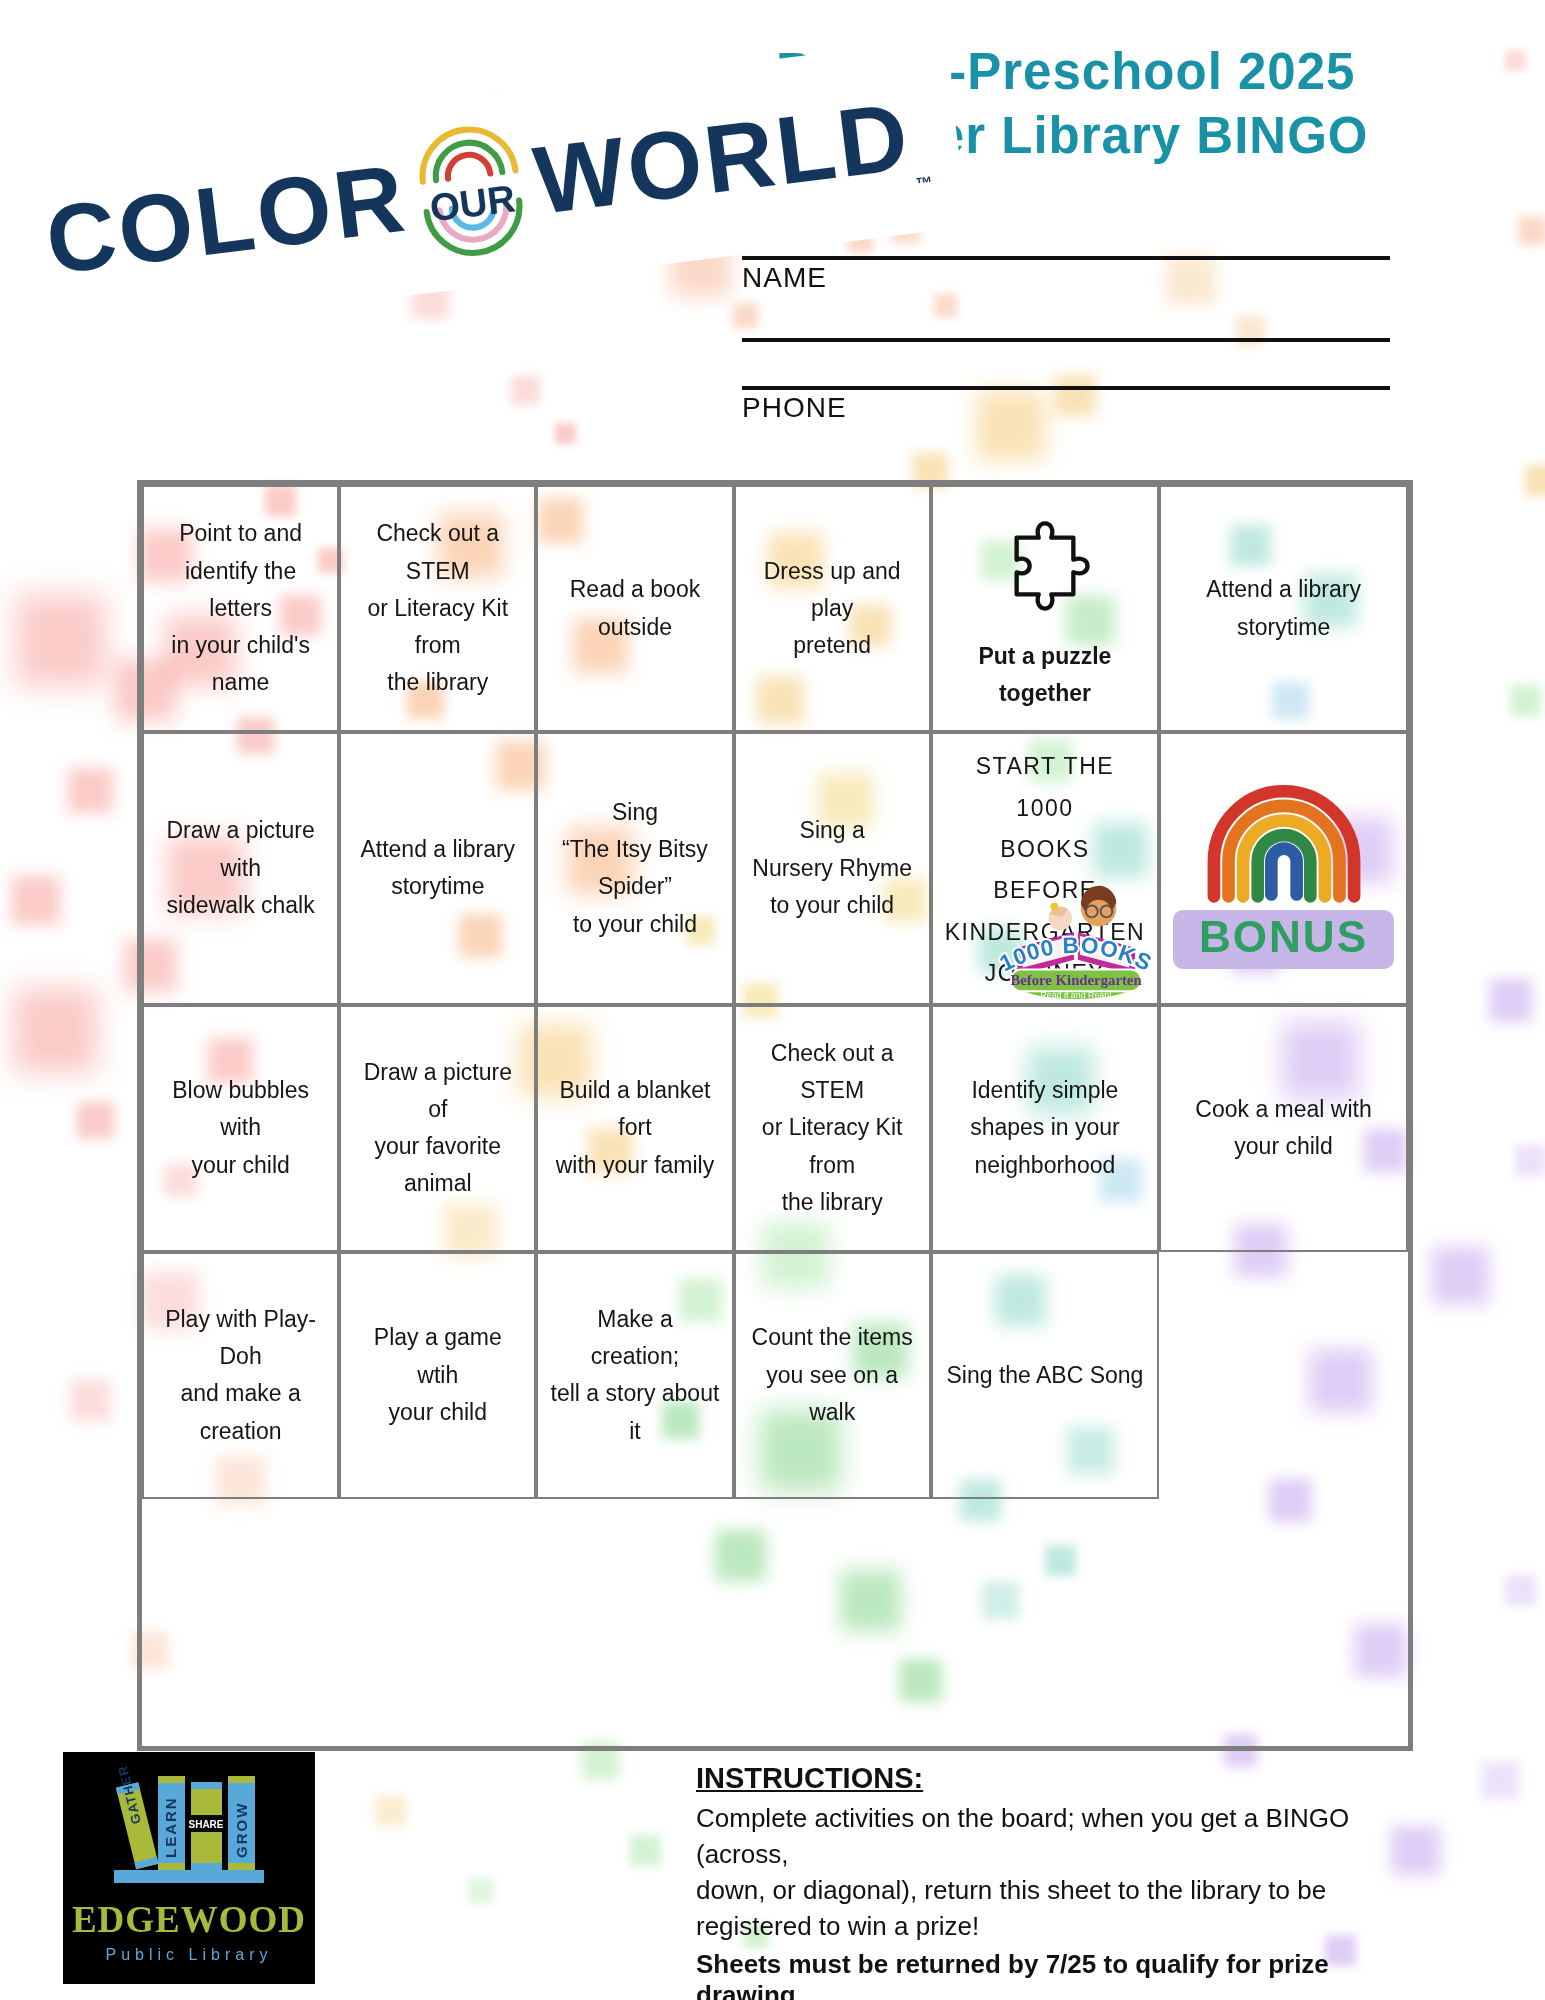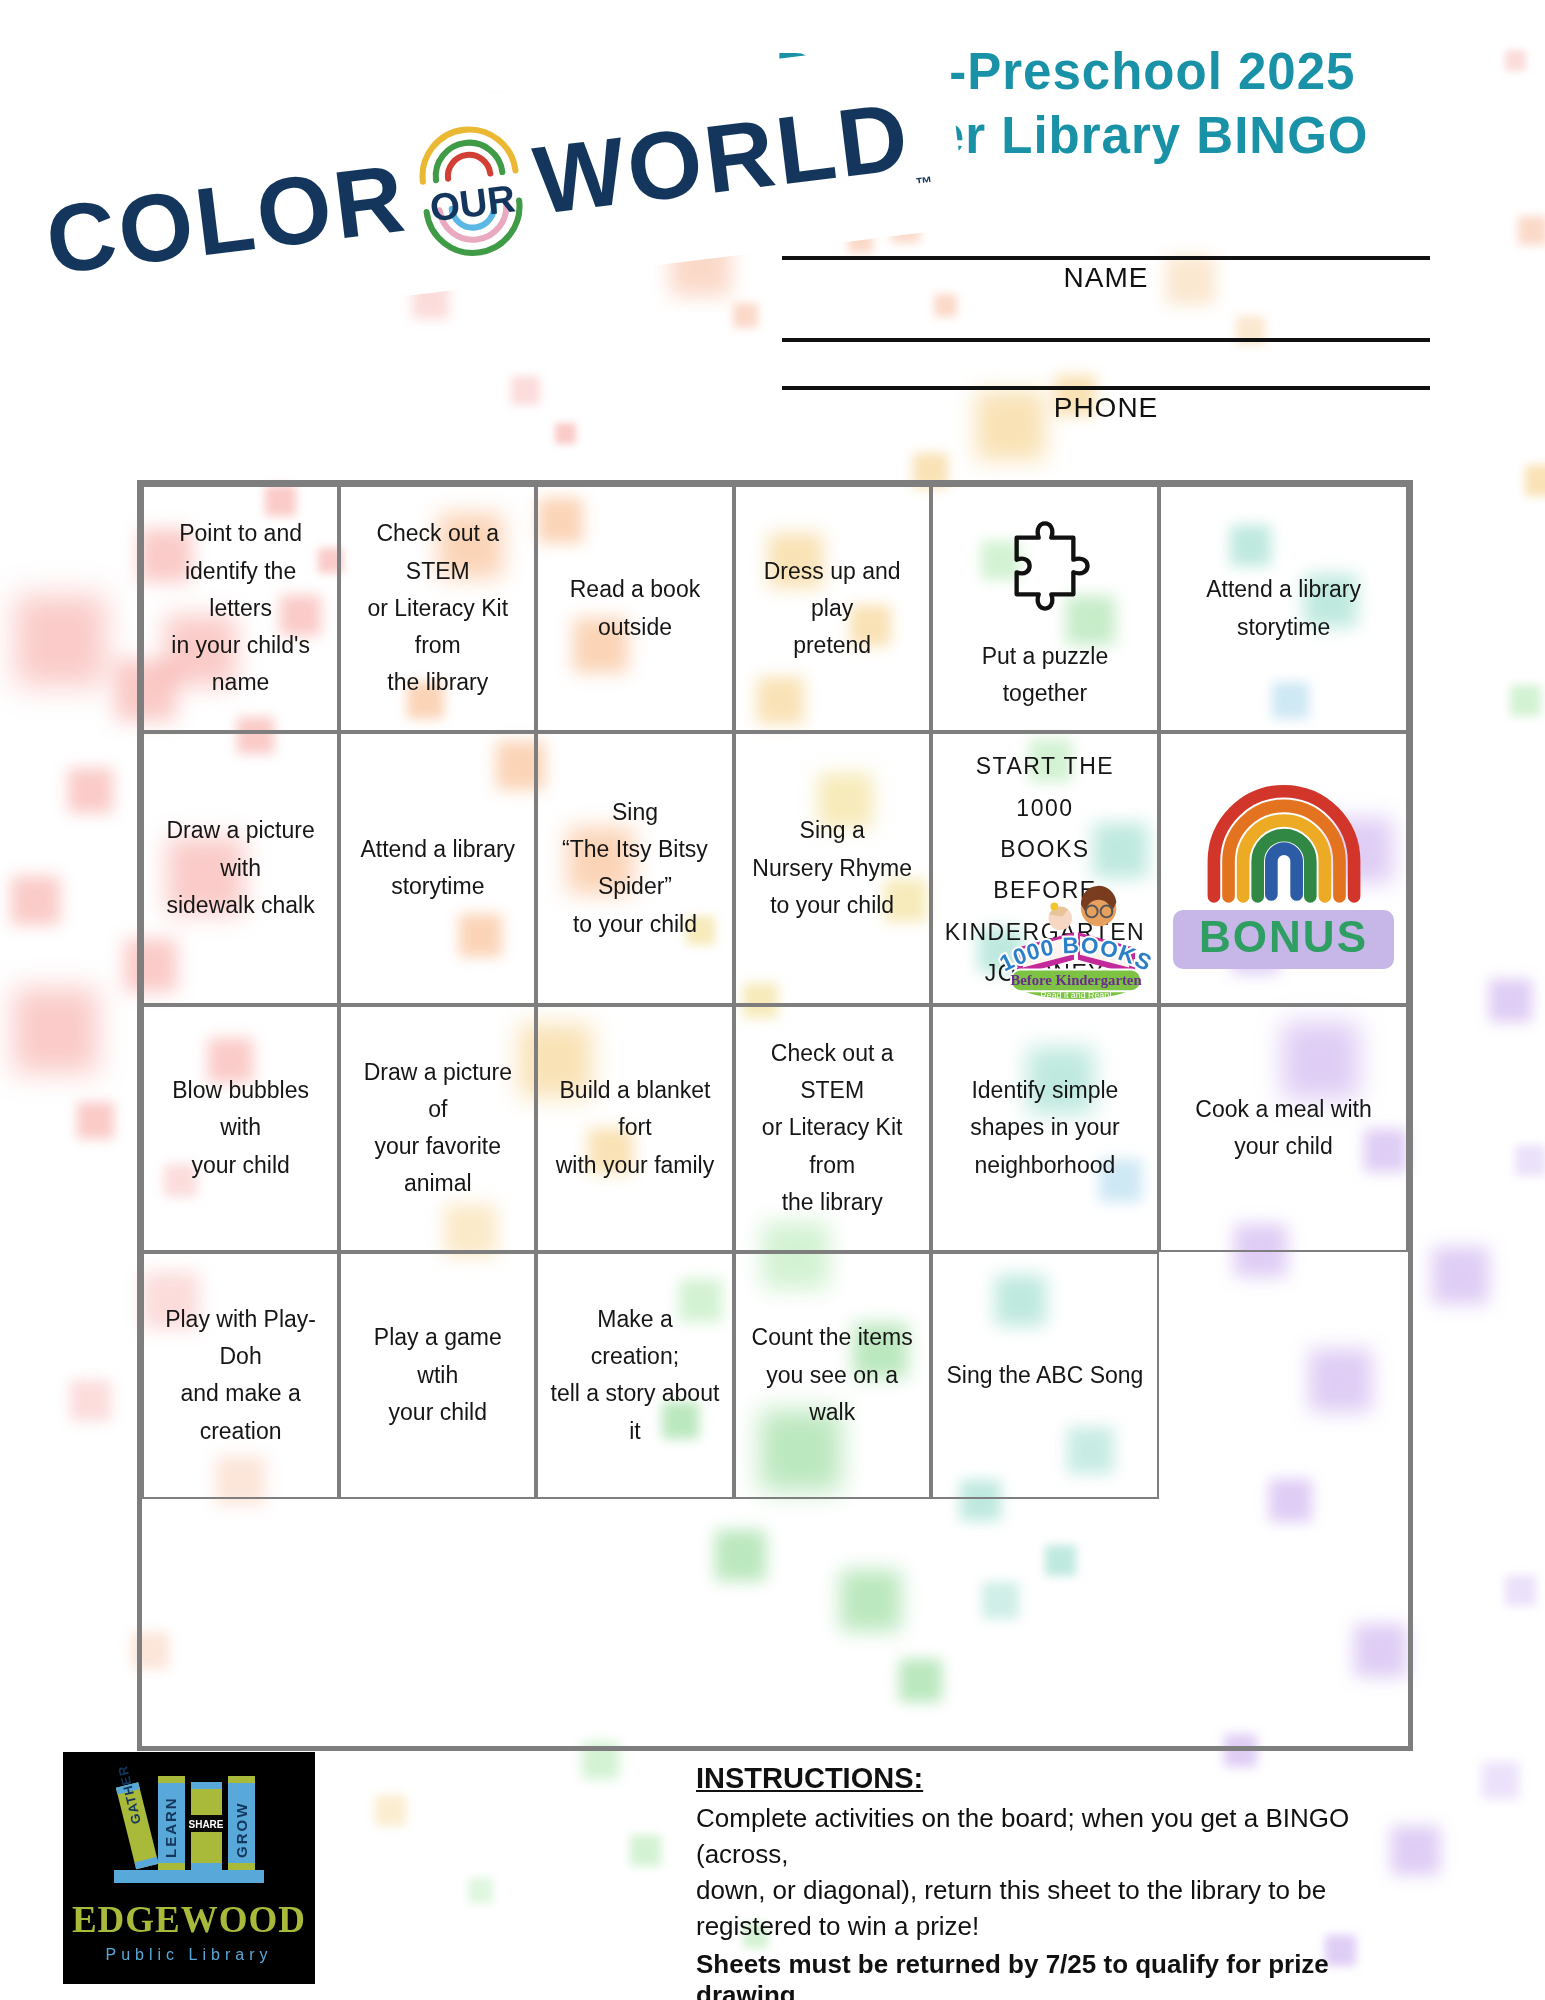--- a/index.html
+++ b/index.html
@@ -68,34 +68,34 @@
     padding:14px 30px 20px 26px; transform:rotate(-7deg); display:flex; align-items:center; }
   .logo-word { font-size:96px; font-weight:700; color:#14365c; letter-spacing:3px; line-height:1; }
   .logo-medallion { margin:0 4px; transform:translateY(4px); }
   .logo-tm { font-size:17px; font-weight:700; color:#14365c; align-self:flex-end; margin-bottom:18px; }
 
   
   .title { position:absolute; left:776px; top:40px; z-index:2; color:#1992a8; font-weight:700;
     font-size:51px; line-height:1.25; letter-spacing:1px; }
 
   
-  .form { position:absolute; left:782px; top:256px; z-index:2; width:648px;text-align:center; }
+  .form { position:absolute; left:742px; top:256px; z-index:2; width:648px; }
   .form-field { position:relative; margin-bottom:44px; }
   .form-line { border-top:4px solid #111; width:100%; }
   .form-label { font-size:28px; color:#111; margin-top:2px; letter-spacing:1px; }
 
   
   .grid { position:absolute; left:137px; top:480px; width:1276px; height:1271px; z-index:2;
     display:grid; grid-template-columns:repeat(6,1fr); grid-template-rows:repeat(5,1fr);
     border:5px solid #7e7e7e; }
   .cell { border:2.5px solid #7e7e7e; display:flex; flex-direction:column;
     align-items:center; justify-content:center; text-align:center; position:relative;
     padding:8px 12px; }
   .cell-text { white-space:pre-line; font-size:23px; line-height:1.62; color:#161616; }
-  .cell--puzzle { justify-content:flex-end; padding-bottom:18px; }
+  .cell--puzzle { justify-content:flex-end; padding-bottom:18px;font-weight:bold; }
   .cell--puzzle svg { margin-bottom:16px; }
   .cell--start1000 { justify-content:flex-start; padding-top:12px; }
   .cell--start1000 .cell-text { font-size:23px; letter-spacing:1.5px; line-height:1.8; }
   .books-badge { position:absolute; right:2px; bottom:2px; }
   .cell--bonus { justify-content:center; padding-top:4px; }
   .bonus-pill { background:#c7b6e8; border-radius:10px; padding:2px 26px 6px;
     font-size:44px; font-weight:700; color:#2f9e62; letter-spacing:2px; line-height:1.15; }
 
   
   .library-logo { position:absolute; left:63px; top:1752px; width:252px; height:232px;

